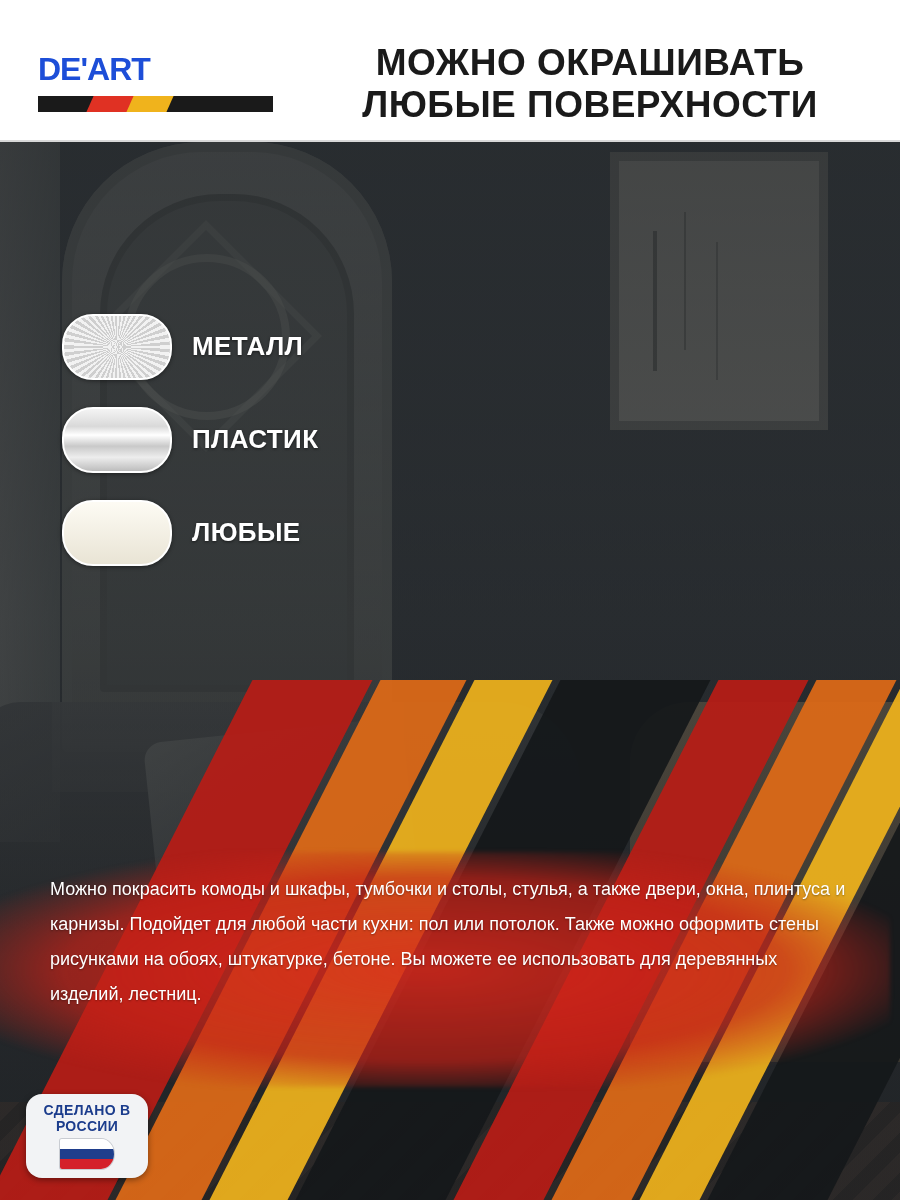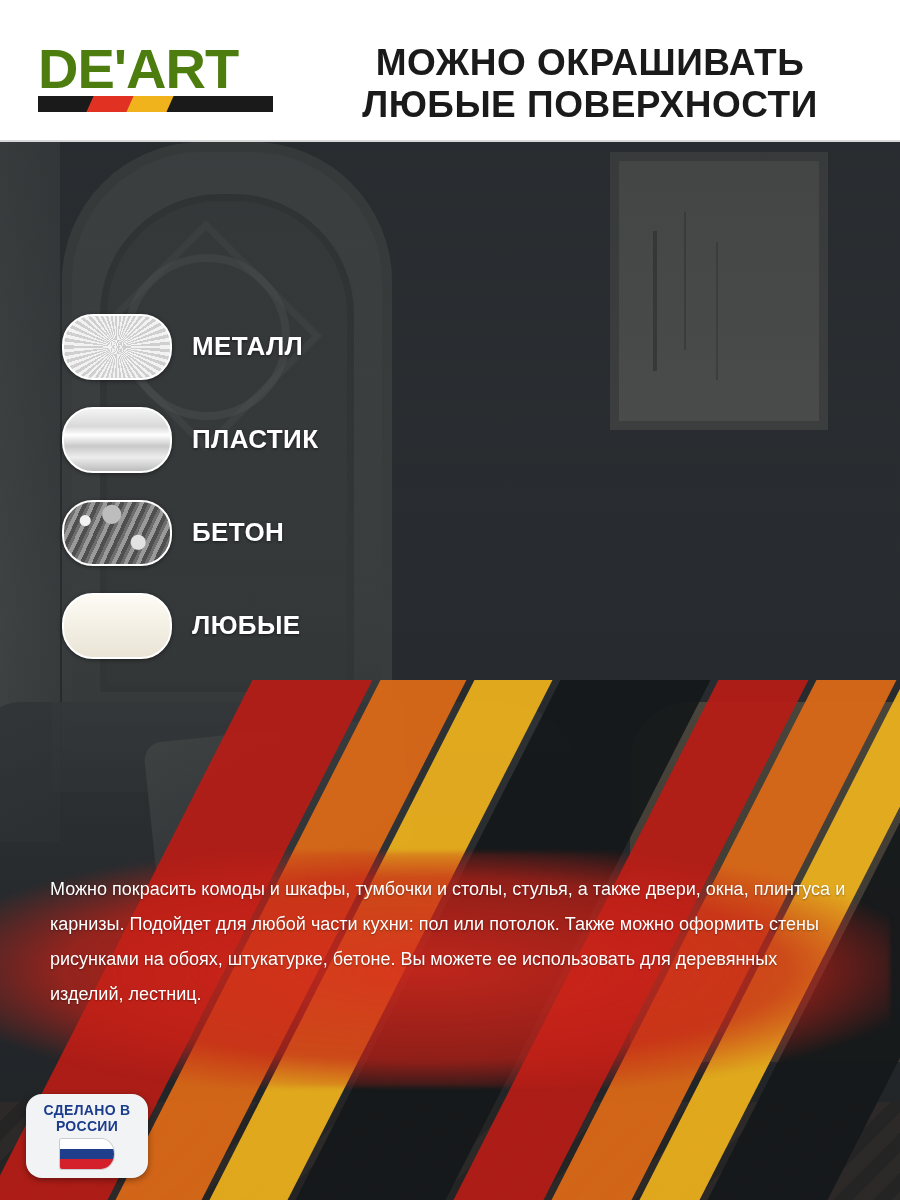--- a/index.html
+++ b/index.html
@@ -30,23 +30,23 @@
   .brand {
     position: absolute;
     left: 38px;
     top: 46px;
     width: 235px;
     height: 72px;
   }
   .brand-word {
     font-family: "Liberation Sans", sans-serif;
     font-weight: 700;
-    font-size: 56px;
+    font-size: 32px;
     letter-spacing: -1px;
-    color: #4d7c0f;
+    color: #1d4ed8;
     line-height: 46px;
     white-space: nowrap;
   }
   .brand-stripes {
     position: relative;
     margin-top: 4px;
     width: 235px;
     height: 16px;
     overflow: hidden;
   }
@@ -398,24 +398,20 @@
     <div class="col col-left">
       <div class="surf-row">
         <div class="swatch sw-metal"></div>
         <div class="surf-label">МЕТАЛЛ</div>
       </div>
       <div class="surf-row">
         <div class="swatch sw-plastic"></div>
         <div class="surf-label">ПЛАСТИК</div>
       </div>
       <div class="surf-row">
-        <div class="swatch sw-concrete"></div>
-        <div class="surf-label">БЕТОН</div>
-      </div>
-      <div class="surf-row">
         <div class="swatch sw-paper"></div>
         <div class="surf-label">ЛЮБЫЕ</div>
       </div>
     </div>
 
 
   </div>
 
   <div class="desc">
     <div class="desc-glow"></div>

